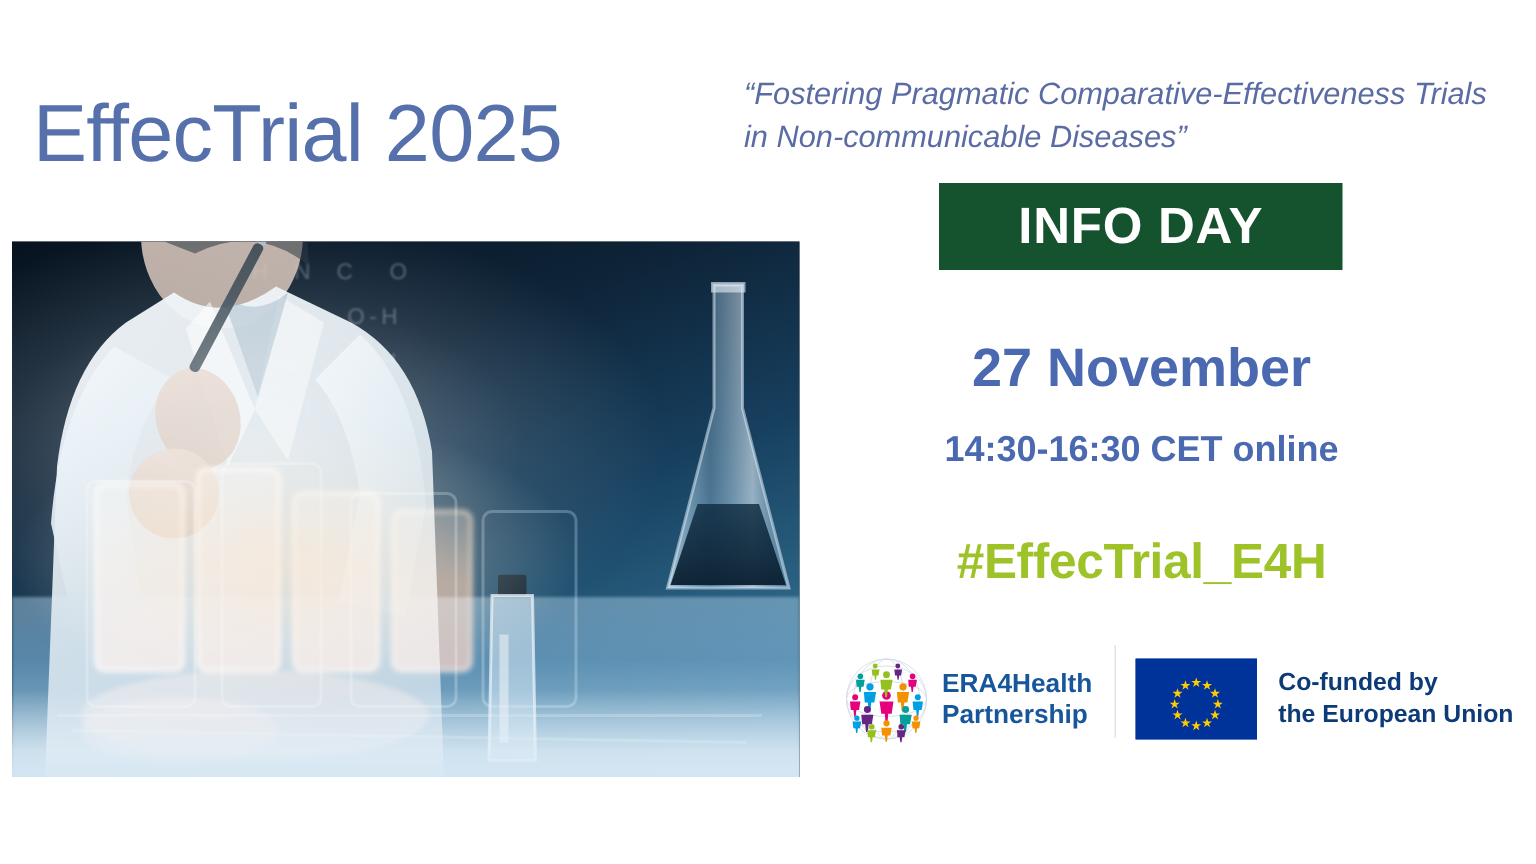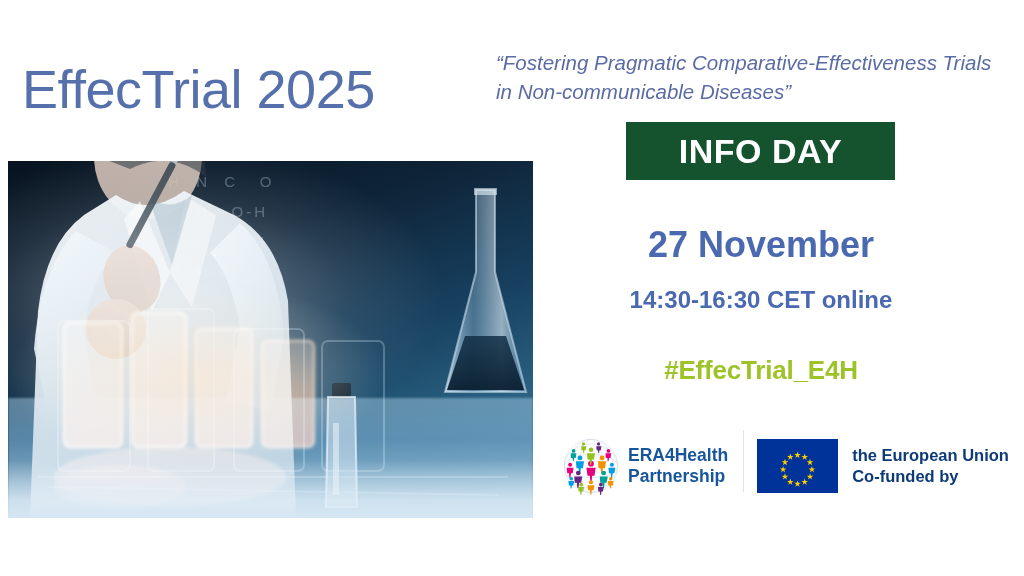--- a/index.html
+++ b/index.html
@@ -66,21 +66,21 @@
     left: 536px;
     text-align: center;
     color: #4a69b0;
     font-weight: bold;
     white-space: nowrap;
   }
   #event-date  { top: 224px; font-size: 36px; }
   #event-time  { top: 286px; font-size: 24px; }
   #event-hashtag {
     top: 355px;
-    font-size: 26px;
+    font-size: 33px;
     color: #9dc328;
     letter-spacing: -0.2px;
   }
 
   
   #logos-row {
     position: absolute;
     left: 562px;
     top: 430px;
     height: 72px;
@@ -434,17 +434,17 @@
         <polygon points="53.0,43.9 53.9,46.6 56.7,46.6 54.4,48.3 55.3,51.0 53.0,49.3 50.7,51.0 51.6,48.3 49.3,46.6 52.1,46.6"></polygon>
         <polygon points="45,46.0 45.9,48.7 48.7,48.7 46.4,50.4 47.3,53.1 45,51.4 42.7,53.1 43.6,50.4 41.3,48.7 44.1,48.7"></polygon>
         <polygon points="37.0,43.9 37.9,46.6 40.7,46.6 38.4,48.3 39.3,51.0 37.0,49.3 34.7,51.0 35.6,48.3 33.3,46.6 36.1,46.6"></polygon>
         <polygon points="31.1,38.0 32.0,40.7 34.8,40.7 32.5,42.4 33.4,45.1 31.1,43.4 28.8,45.1 29.7,42.4 27.4,40.7 30.2,40.7"></polygon>
         <polygon points="29.0,30.0 29.9,32.7 32.7,32.7 30.4,34.4 31.3,37.1 29.0,35.4 26.7,37.1 27.6,34.4 25.3,32.7 28.1,32.7"></polygon>
         <polygon points="31.1,22.0 32.0,24.7 34.8,24.7 32.5,26.4 33.4,29.1 31.1,27.4 28.8,29.1 29.7,26.4 27.4,24.7 30.2,24.7"></polygon>
         <polygon points="37.0,16.1 37.9,18.8 40.7,18.8 38.4,20.5 39.3,23.2 37.0,21.5 34.7,23.2 35.6,20.5 33.3,18.8 36.1,18.8"></polygon>
       </g>
     </svg>
     <div id="eu-wordmark">
+      <div>Co-funded by</div>
       <div>the European Union</div>
-      <div>Co-funded by</div>
     </div>
   </div>
 </div>
 
 </body></html>

